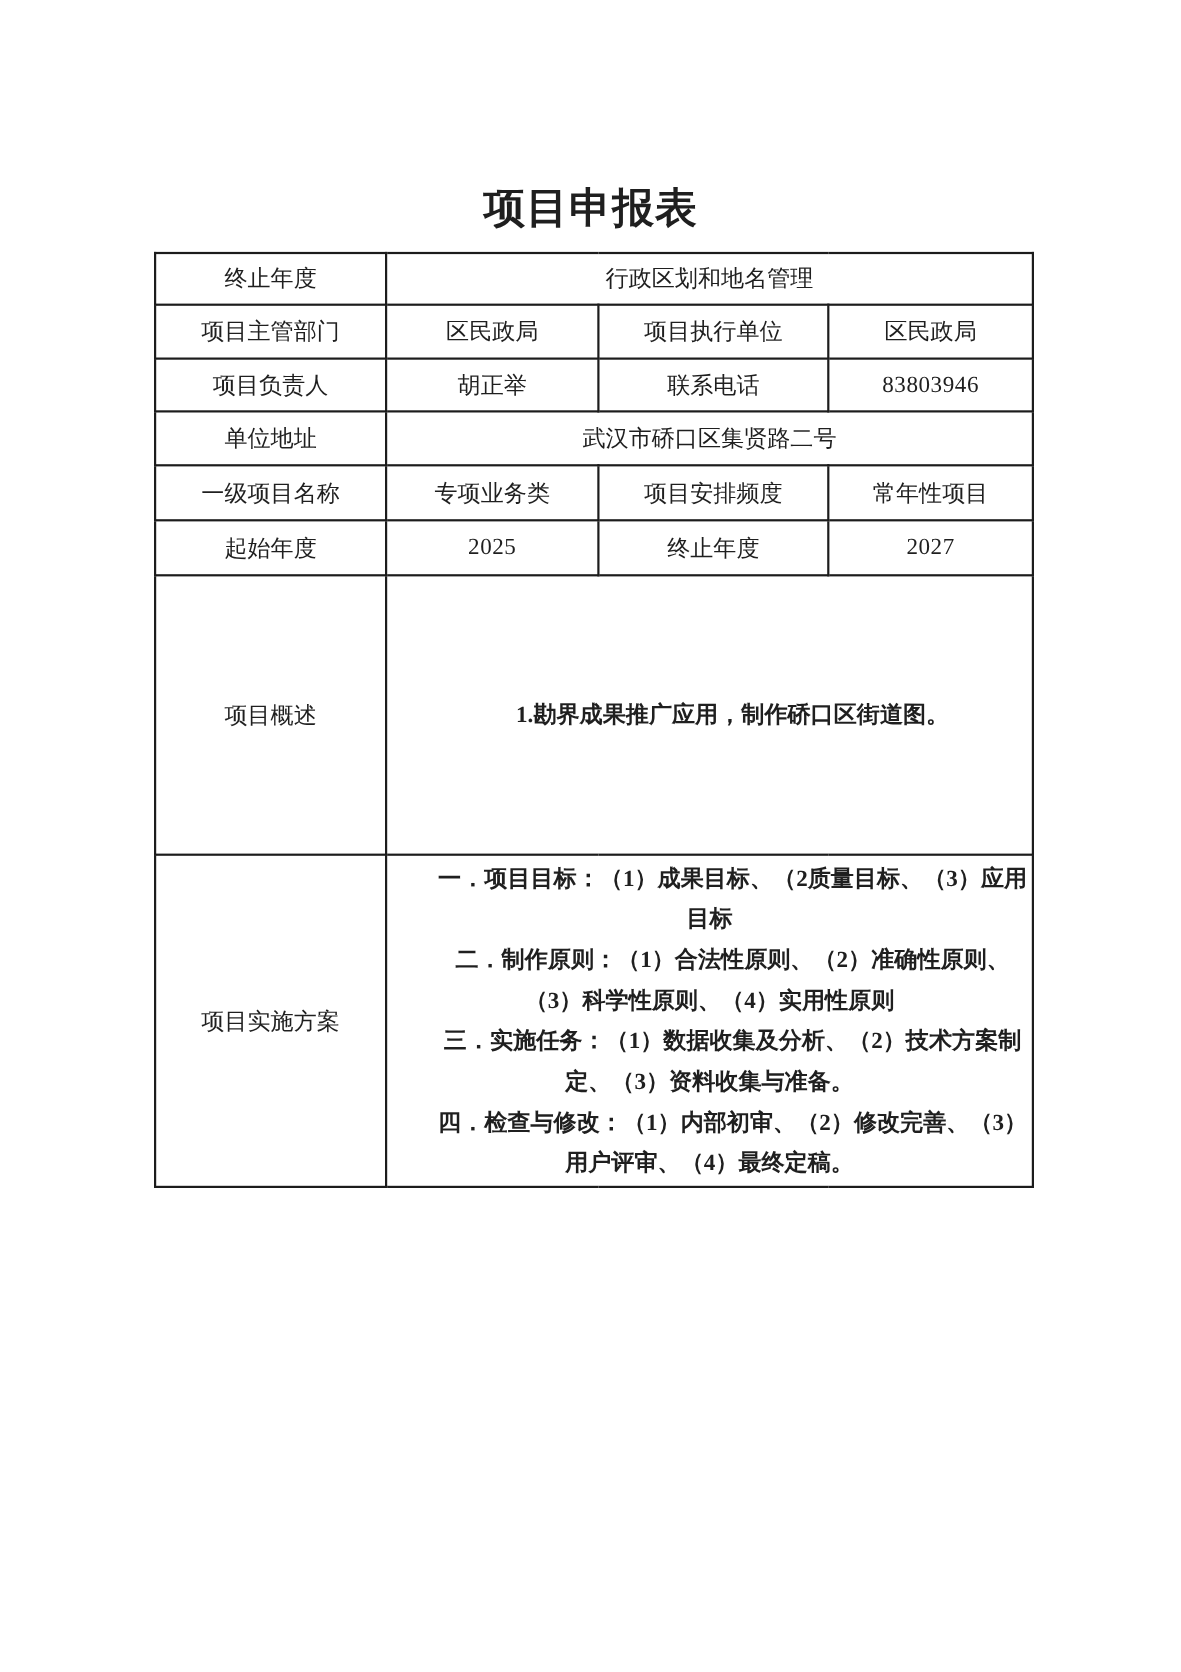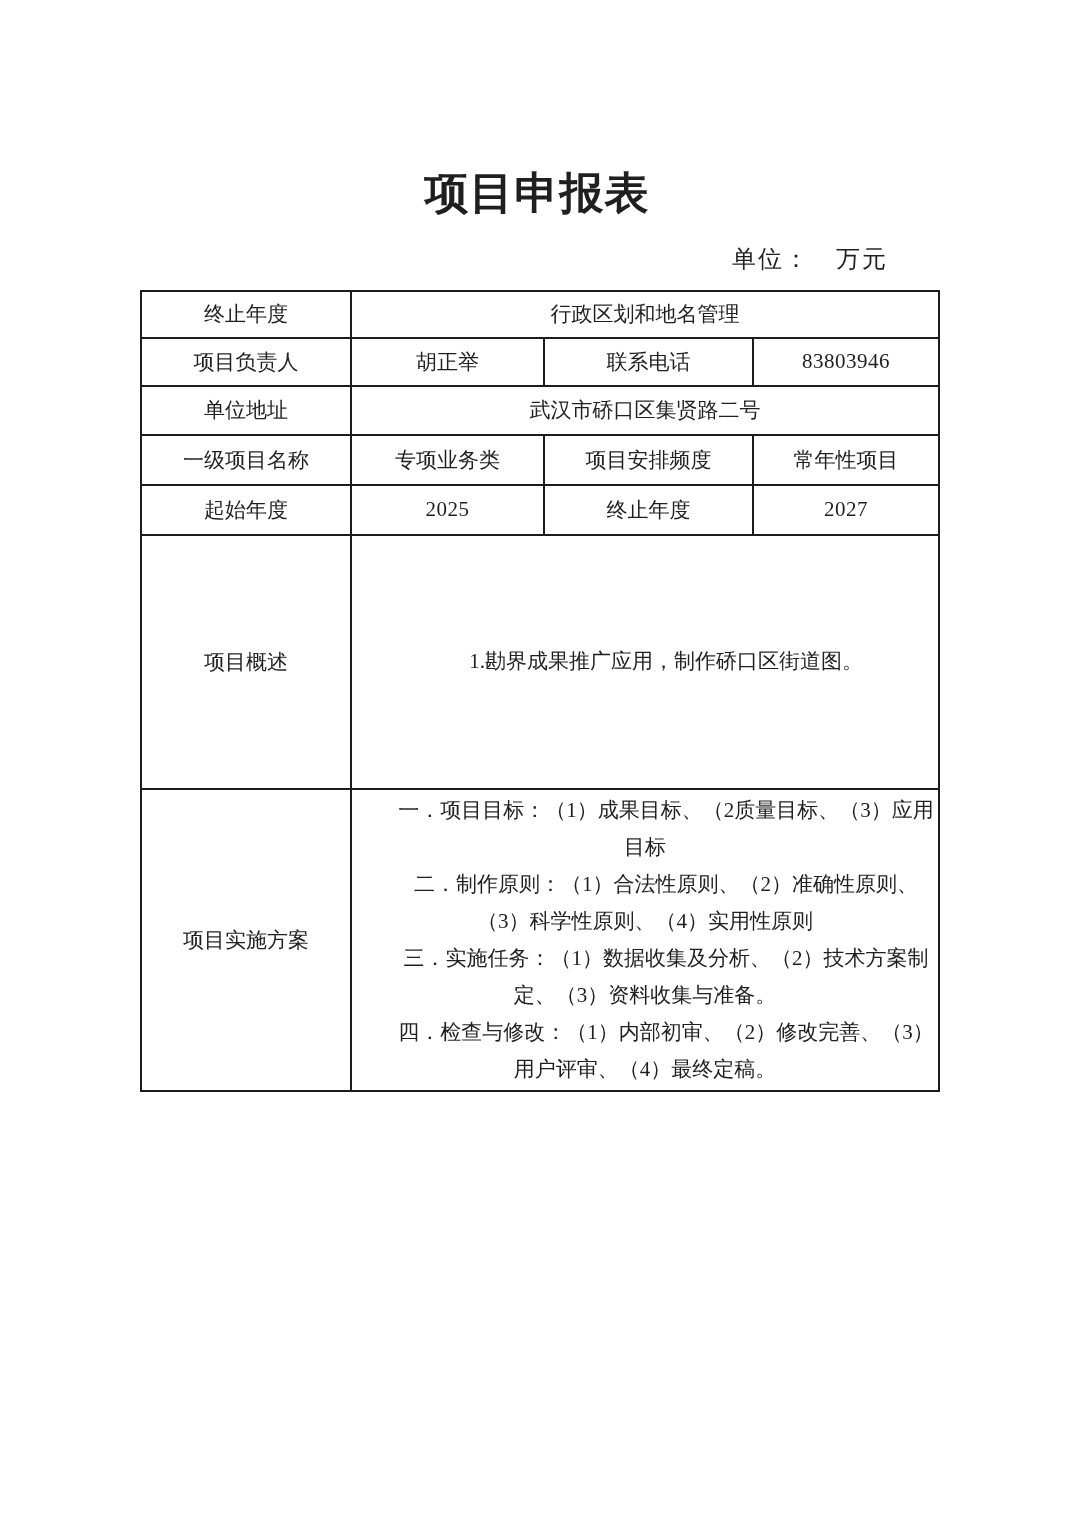--- a/index.html
+++ b/index.html
@@ -17,21 +17,21 @@
   .page {
     position: relative;
     width: 1074px;
     height: 1520px;
     overflow: hidden;
     background: #ffffff;
   }
   .doc-title {
     margin: 168px 0 0 0;
     text-align: center;
-    font-size: 44px;
+    font-size: 38px;
     font-weight: bold;
     letter-spacing: 1px;
     line-height: 1.2;
   }
   .unit-line {
     margin-top: 22px;
     text-align: right;
     padding-right: 186px;
     font-size: 24px;
     letter-spacing: 2px;
@@ -73,45 +73,51 @@
   .para-cell {
     text-align: left;
     padding: 6px 10px 6px 10px;
   }
   .para-cell p {
     margin: 0;
     line-height: 37px;
   }
   .indent {
     text-indent: 2em;
+    font-weight: bold;
   }
 </style>
 </head>
 <body>
 
 <div class="page">
 
   <h1 class="doc-title">项目申报表</h1>
 
-  <div class="unit-line">单位：　万元</div>
 
   <table class="form">
     <colgroup>
       <col style="width:210px">
       <col style="width:193px">
       <col style="width:209px">
       <col style="width:186px">
     </colgroup>
 
     <tbody>
         <tr class="r1">
       <th>终止年度</th>
       <td colspan="3">行政区划和地名管理</td>
     </tr>
 
+    <tr class="r2">
+      <th>项目主管部门</th>
+      <td>区民政局</td>
+      <th>项目执行单位</th>
+      <td>区民政局</td>
+    </tr>
 
     <tr class="r3">
       <th>项目负责人</th>
       <td>胡正举</td>
       <th>联系电话</th>
       <td class="num">83803946</td>
     </tr>
 
     <tr class="r4">
       <th>单位地址</th>

